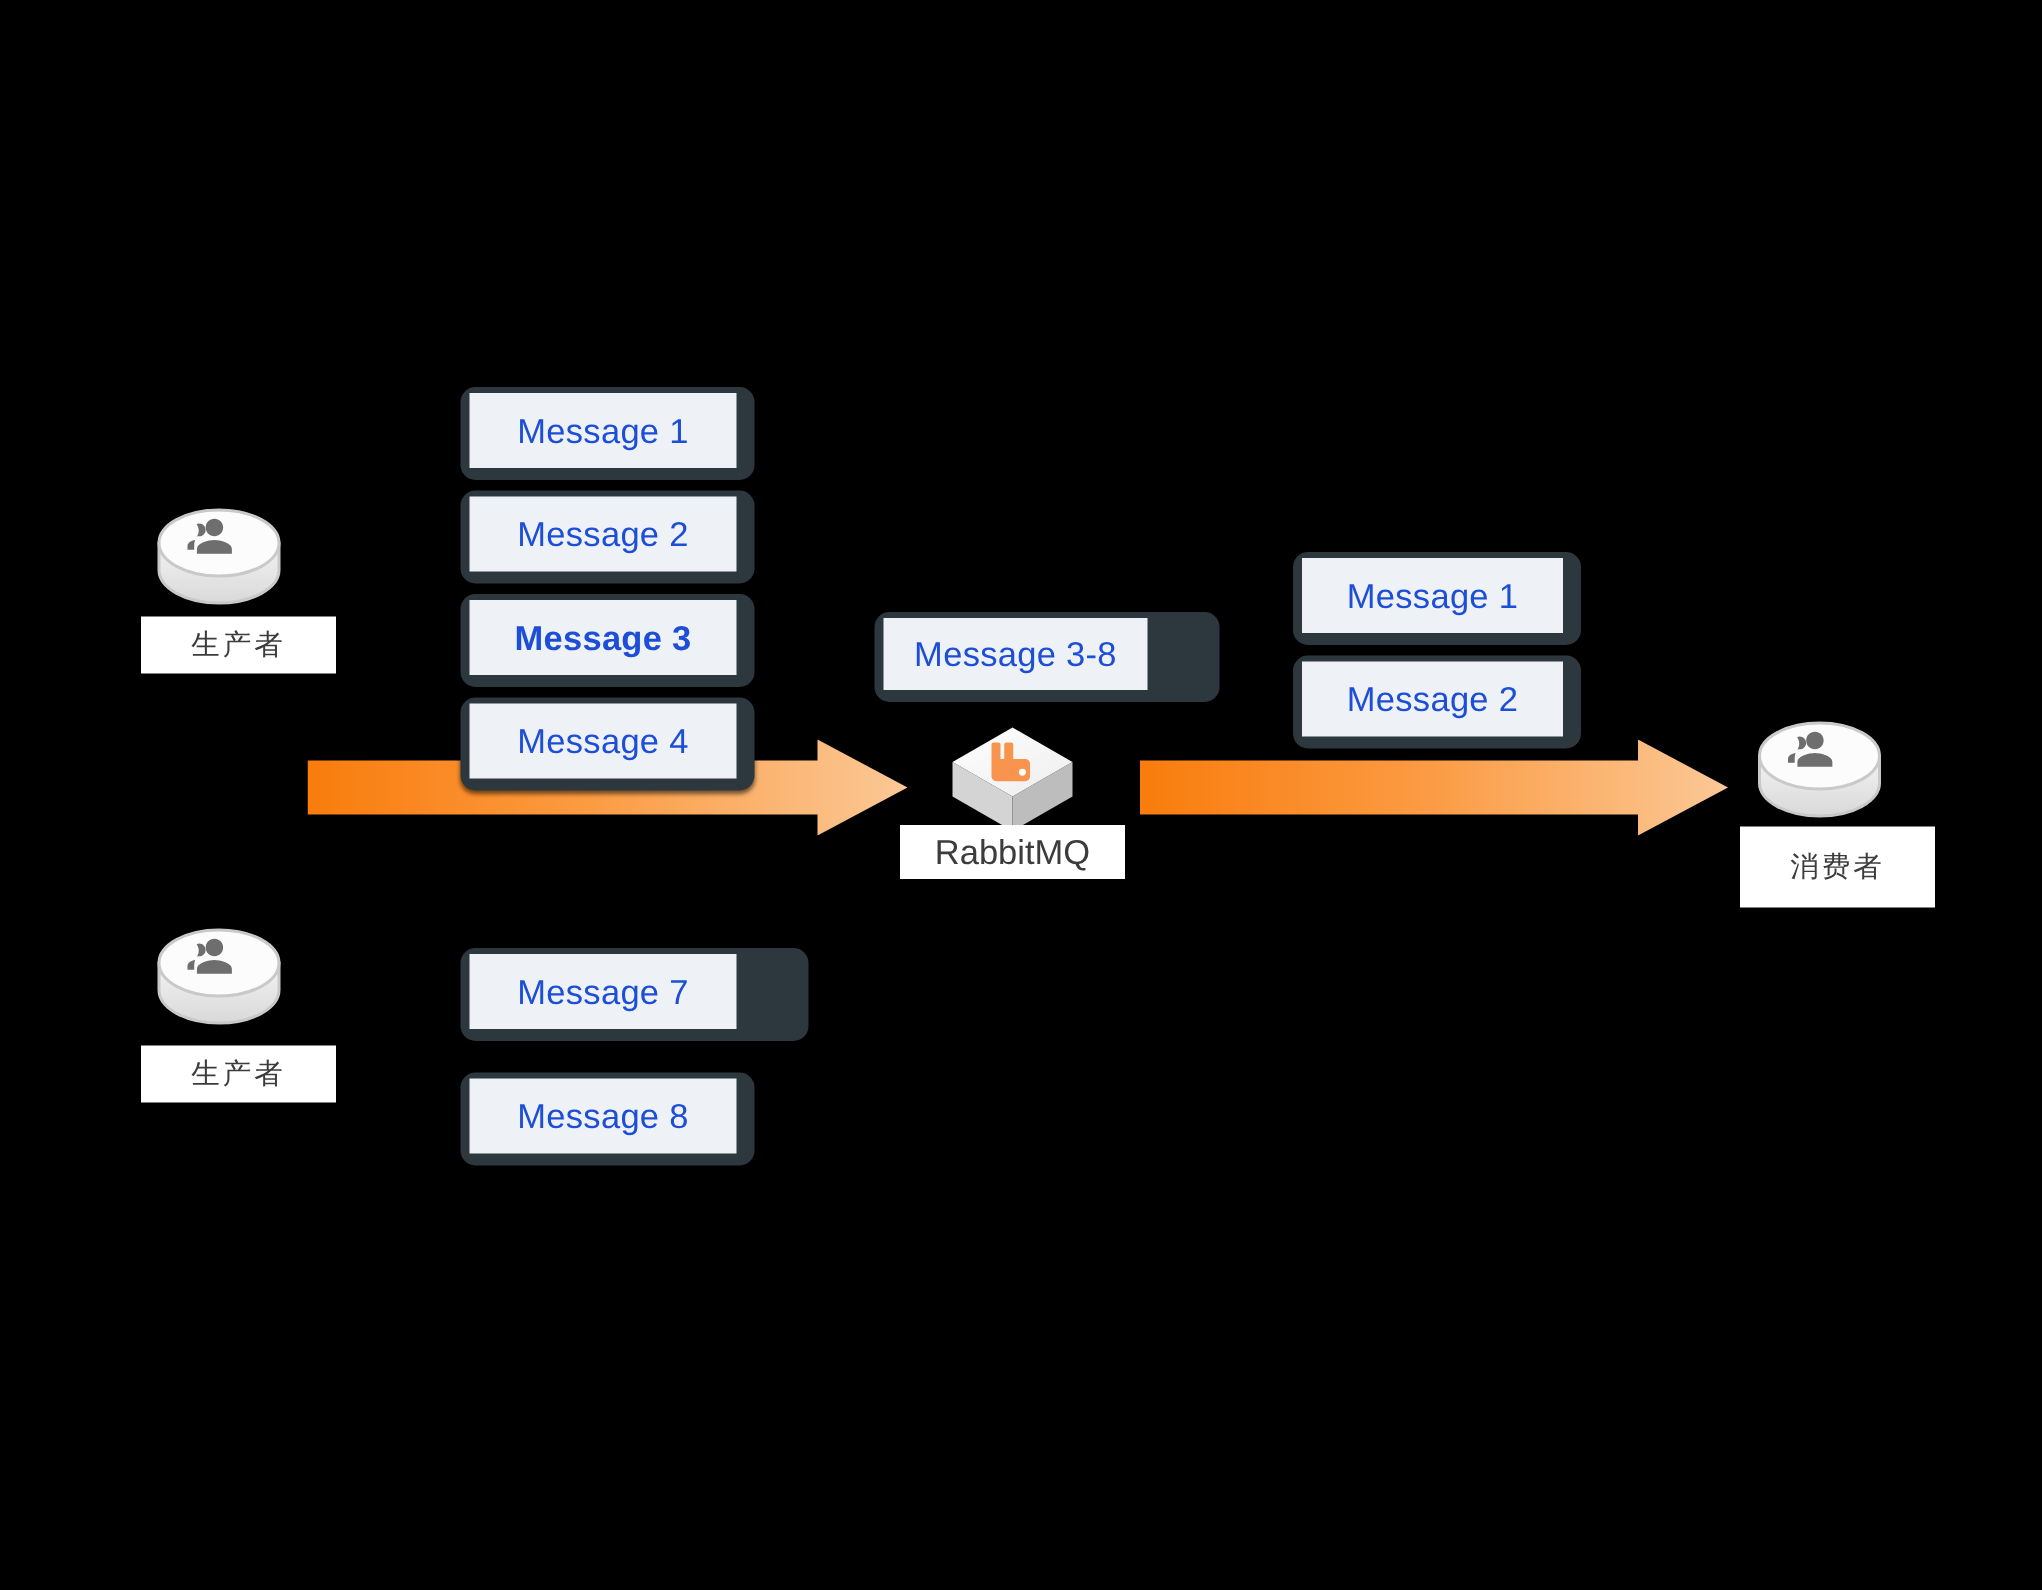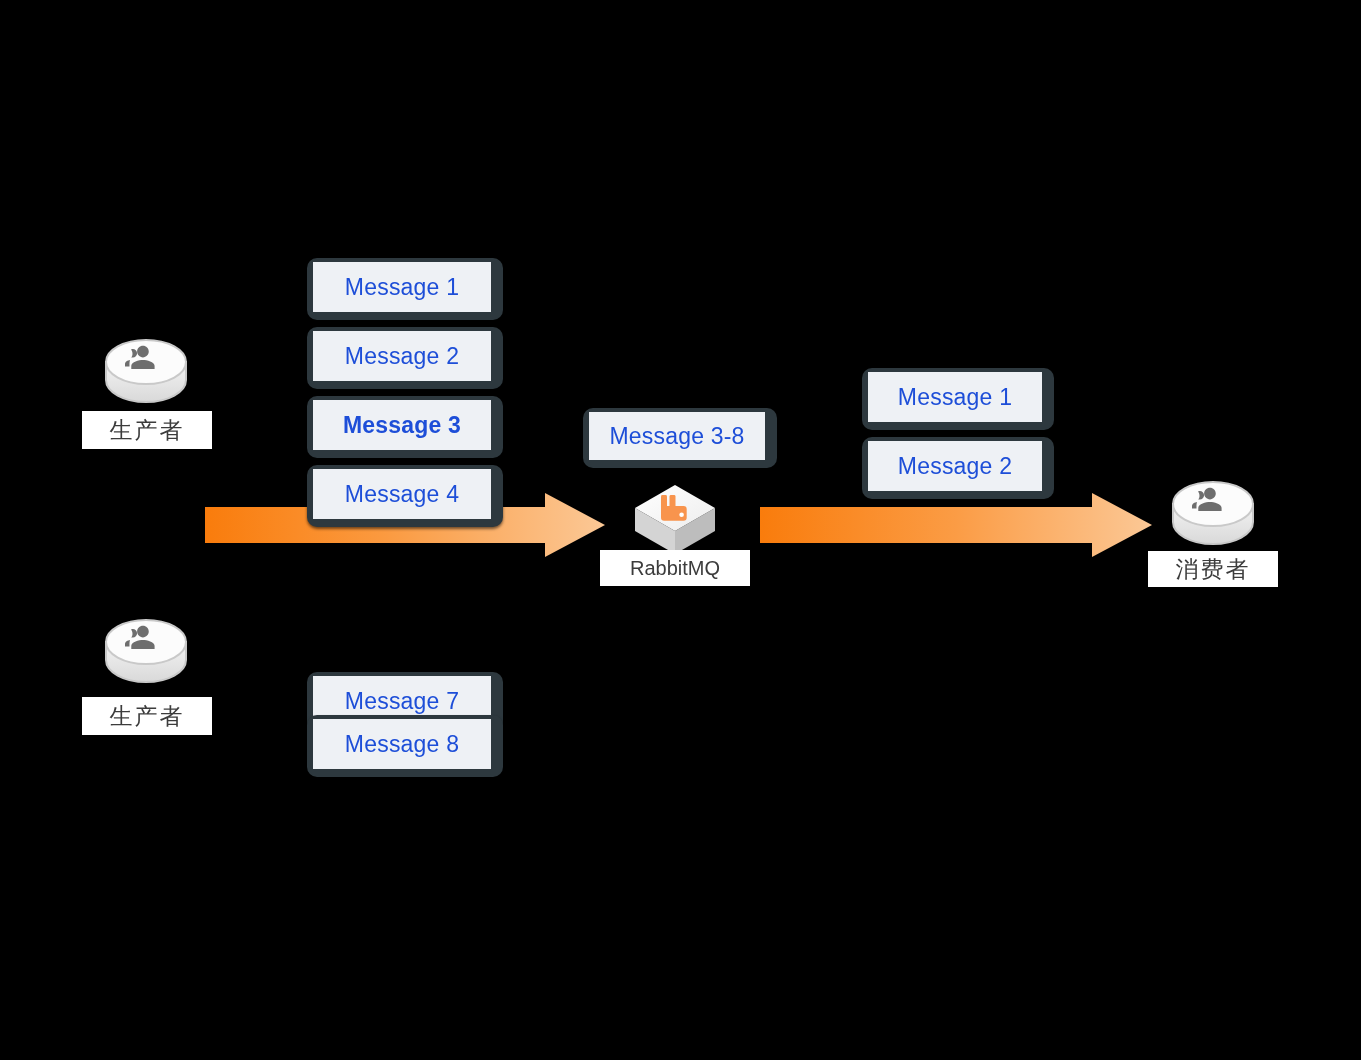--- a/index.html
+++ b/index.html
@@ -14,40 +14,40 @@
   .msg-inner{position:absolute;left:6px;top:4px;background:#eef1f5;
              display:flex;align-items:center;justify-content:center;
              color:#1d4ed8;letter-spacing:.2px;}
   .msg-inner span{display:block;line-height:1;}
 
   
   .q-card{width:196px;height:62px;left:307px;}
   .q-card .msg-inner{width:178px;height:50px;font-size:23px;}
 
   
-  .b-card{width:194px;height:60px;left:583px;top:408px;}
+  .b-card{width:194px;height:60px;left:583px;top:408px;padding-left:36px;}
   .b-card .msg-inner{width:176px;height:48px;font-size:23px;}
 
   
   .o-card{width:192px;height:62px;left:862px;}
   .o-card .msg-inner{width:174px;height:50px;font-size:23px;}
 
   
   .arrow{position:absolute;}
 
   
   .actor{position:absolute;width:86px;height:82px;}
   .actor-label{position:absolute;background:#fff;color:#3c3c3c;
-               font-size:23px;display:flex;align-items:center;
-               justify-content:center;letter-spacing:2px;}
+               font-size:19px;display:flex;align-items:center;
+               justify-content:center;letter-spacing:2px;margin-left:12px;}
 
   
   .rmq-box{position:absolute;left:633px;top:478px;width:84px;height:78px;}
   .rmq-label{position:absolute;left:600px;top:550px;width:150px;height:36px;
-             background:#fff;color:#3c3c3c;font-size:20px;
+             background:#fff;color:#3c3c3c;font-size:23px;
              display:flex;align-items:center;justify-content:center;}
 </style>
 </head>
 <body>
 
 <div id="stage">
 
   <svg class="arrow" style="left:205px;top:493px;" width="400" height="64" viewBox="0 0 400 64">
     <defs>
       <linearGradient id="ag1" x1="0" y1="0" x2="1" y2="0">
@@ -115,21 +115,21 @@
   <div class="msg-card q-card" style="top:396px;font-weight:bold;">
     <div class="msg-inner">
         <span>Message 3</span>
       </div>
   </div>
   <div class="msg-card q-card" style="top:465px;">
     <div class="msg-inner">
         <span>Message 4</span>
       </div>
   </div>
-  <div class="msg-card q-card" style="top:672px;">
+  <div class="msg-card q-card" style="top:632px;padding-left:36px;">
     <div class="msg-inner">
         <span>Message 7</span>
       </div>
   </div>
   <div class="msg-card q-card" style="top:715px;">
     <div class="msg-inner">
         <span>Message 8</span>
       </div>
   </div>
 
@@ -177,15 +177,15 @@
     <path d="M3,30 L3,48 A40,22 0 0 0 83,48 L83,30 Z" fill="url(#cylSide1)" stroke="#c9c9c9" stroke-width="2"></path>
     <ellipse cx="43" cy="30" rx="40" ry="22" fill="#fcfcfc" stroke="#c9c9c9" stroke-width="2"></ellipse>
     <g fill="#6e6e6e" transform="translate(22,14) scale(0.052)">
       <path d="M345,220c62,0 112,-50 112,-112C457,46 407,-4 345,-4c-62,0 -112,50 -112,112C233,170 283,220 345,220z
                M345,268c-75,0 -224,38 -224,112l0,64l448,0l0,-64C569,306 420,268 345,268z"></path>
       <path d="M150,222c45,0 82,-37 82,-82c0,-45 -37,-82 -82,-82c-12,0 -23,3 -33,8c17,23 27,51 27,82
                c0,31 -10,59 -27,82C127,219 138,222 150,222z
                M96,270c-45,8 -96,30 -96,78l0,46l86,0l0,-64c0,-23 8,-44 10,-60z"></path>
     </g>
   </svg>
-  <div class="actor-label" style="left:1148px;top:551px;width:130px;height:36px;">消费者</div>
+  <div class="actor-label" style="left:1148px;top:551px;width:130px;height:54px;">消费者</div>
 
 </div>
 
 </body></html>

